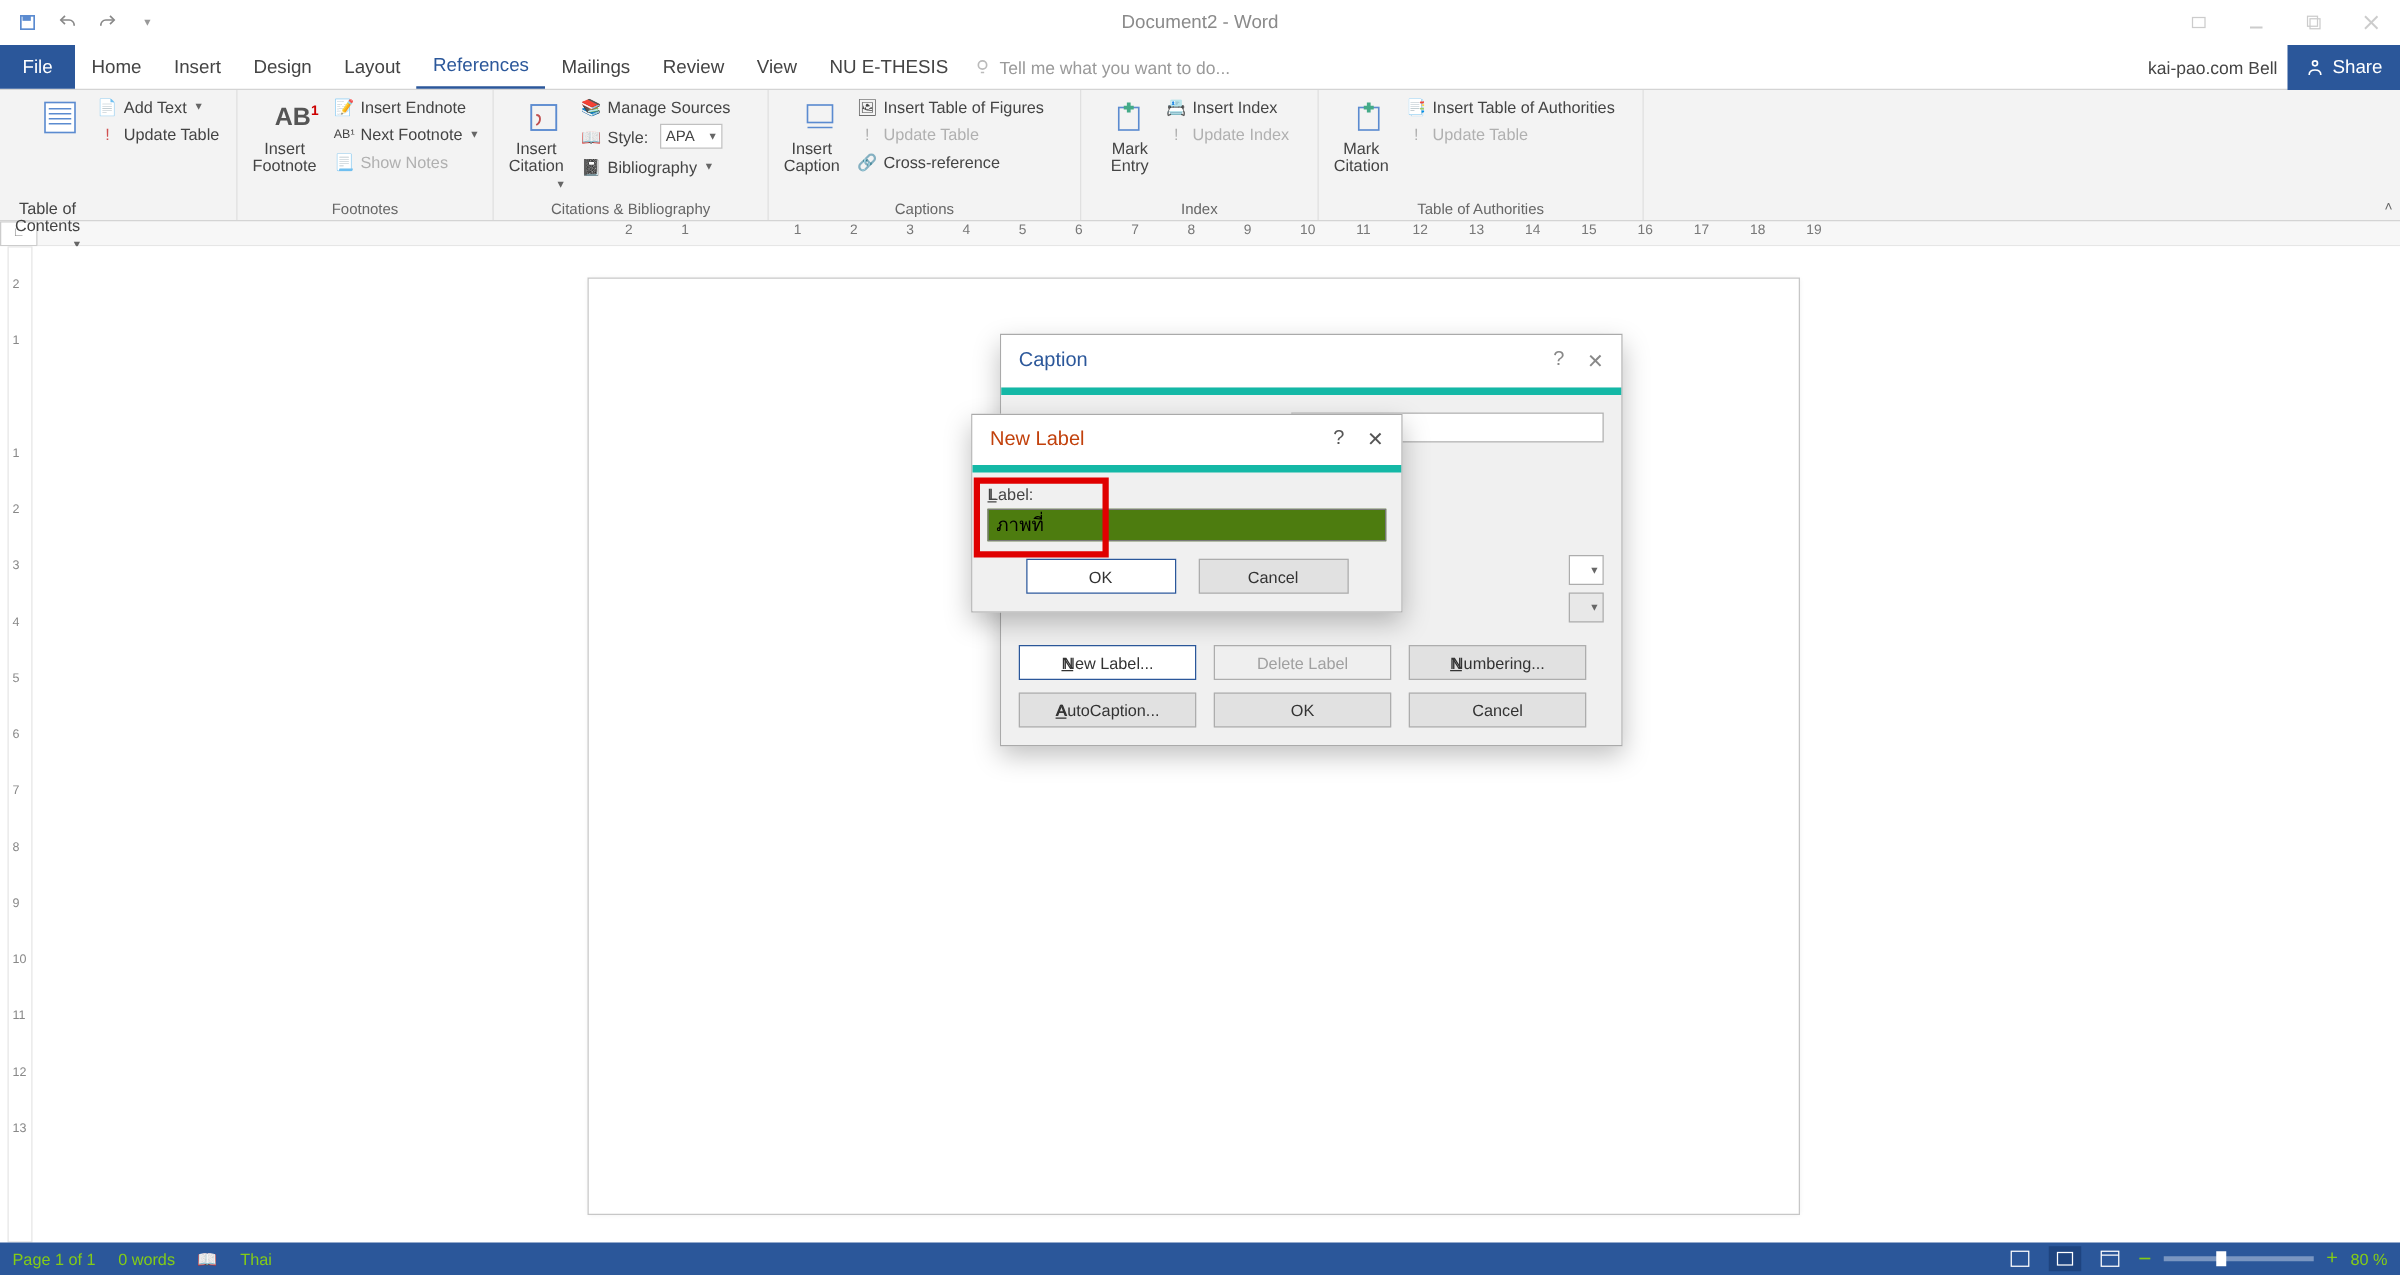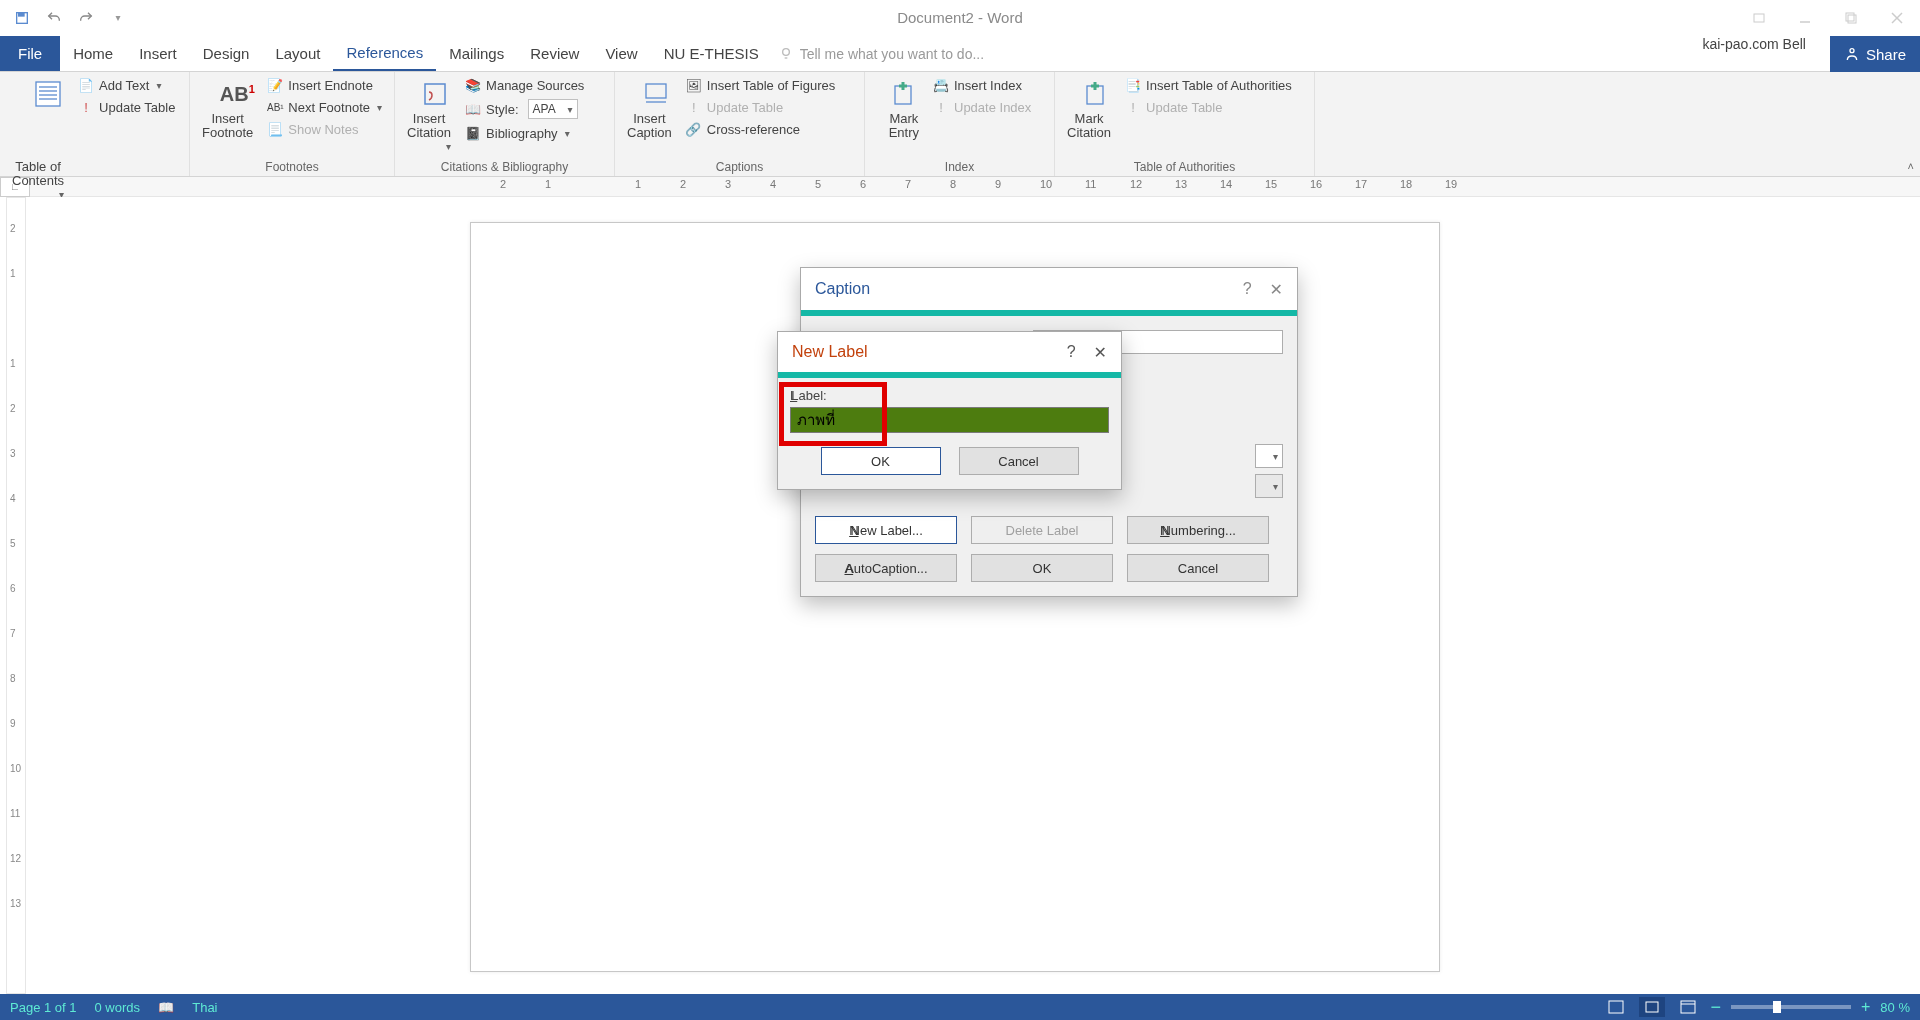--- a/index.html
+++ b/index.html
@@ -14,21 +14,21 @@
   .win-controls { margin-left: auto; display: flex; }
   .win-controls .wbtn { width: 46px; height: 36px; display: flex; align-items: center; justify-content: center; color: #ccc; }
 
   
   .tabsrow { height: 36px; background: #fff; display: flex; align-items: stretch; border-bottom: 1px solid #d4d4d4; }
   .file-tab { background: #2b579a; color: #fff; padding: 0 18px; display: flex; align-items: center; font-size: 15px; }
   .tab { padding: 0 13px; display: flex; align-items: center; color: #444; font-size: 15px; cursor: pointer; }
   .tab.active { color: #2b579a; border-bottom: 2px solid #2b579a; font-weight: 400; }
   .tellme { display: flex; align-items: center; color: #9a9a9a; font-size: 14px; margin-left: 6px; gap: 6px; }
   .tellme svg { width: 16px; height: 16px; }
-  .user-area { margin-left: auto; display: flex; align-items: flex-start; gap: 20px; padding-right: 0; }
+  .user-area { margin-left: auto; display: flex; align-items: center; gap: 4px; padding-right: 0; }
   .user-name { color: #444; font-size: 14px; padding-right: 4px; }
   .share-btn { background: #2b579a; color: #fff; padding: 0 14px; height: 36px; display: flex; align-items: center; gap: 6px; font-size: 15px; }
   .share-btn svg { width: 16px; height: 16px; }
 
   
   .ribbon { height: 105px; background: #f3f3f3; border-bottom: 1px solid #d4d4d4; display: flex; position: relative; }
   .group { border-right: 1px solid #e0e0e0; padding: 4px 8px 2px 8px; display: flex; flex-direction: column; }
   .group-body { flex: 1; display: flex; align-items: flex-start; gap: 8px; }
   .group-label { text-align: center; color: #666; font-size: 12px; padding-top: 2px; }
   .big-btn { display: flex; flex-direction: column; align-items: flex-end; justify-content: flex-start; padding: 2px 4px; min-width: 50px; }
@@ -58,21 +58,21 @@
   .dlg-title .dlg-ctrls { margin-left:auto; display:flex; gap:18px; color:#555; font-size:16px; }
   .dlg-body { padding: 8px 12px; background:#f0f0f0; border-top:6px solid #14b8a6; }
   .dlg-btn { border:1px solid #adadad; background:#e1e1e1; height:28px; min-width:110px; font-size:13px; color:#333; display:inline-flex; align-items:center; justify-content:center; cursor:pointer; }
   .dlg-btn.primary { border:1px solid #2b579a; background:#fff; }
   .dlg-btn.disabled { color:#a0a0a0; background:#efefef; }
   .dlg-input { border:1px solid #7a7a7a; background:#4d7c0f; height:26px; width:100%; padding:0 6px; font-size:14px; }
   .dlg-combo { border:1px solid #adadad; background:#fff; height:24px; display:flex; align-items:center; justify-content:flex-end; padding:0 4px;}
   .redbox { position:absolute; border:5px solid #e00000; pointer-events:none; }
 
   
-  .statusbar { position:absolute; left:0; right:0; bottom:0; height:26px; background:#2b579a; color:#5eead4; display:flex; align-items:center; font-size:13px; padding:0 10px; gap:18px;}
+  .statusbar { position:absolute; left:0; right:0; bottom:0; height:26px; background:#2b579a; color:#84cc16; display:flex; align-items:center; font-size:13px; padding:0 10px; gap:18px;}
   .statusbar .right { margin-left:auto; display:flex; align-items:center; gap:10px;}
   .view-btn { width:26px; height:20px; display:flex; align-items:center; justify-content:center; }
   .zoom-slider { width:120px; height:4px; background:#7a96c1; position:relative; }
   .zoom-slider::after { content:""; position:absolute; left:35%; top:-4px; width:8px; height:12px; background:#fff; }
 </style>
 </head>
 <body>
 
 <div class="titlebar">
   <div class="qat">

